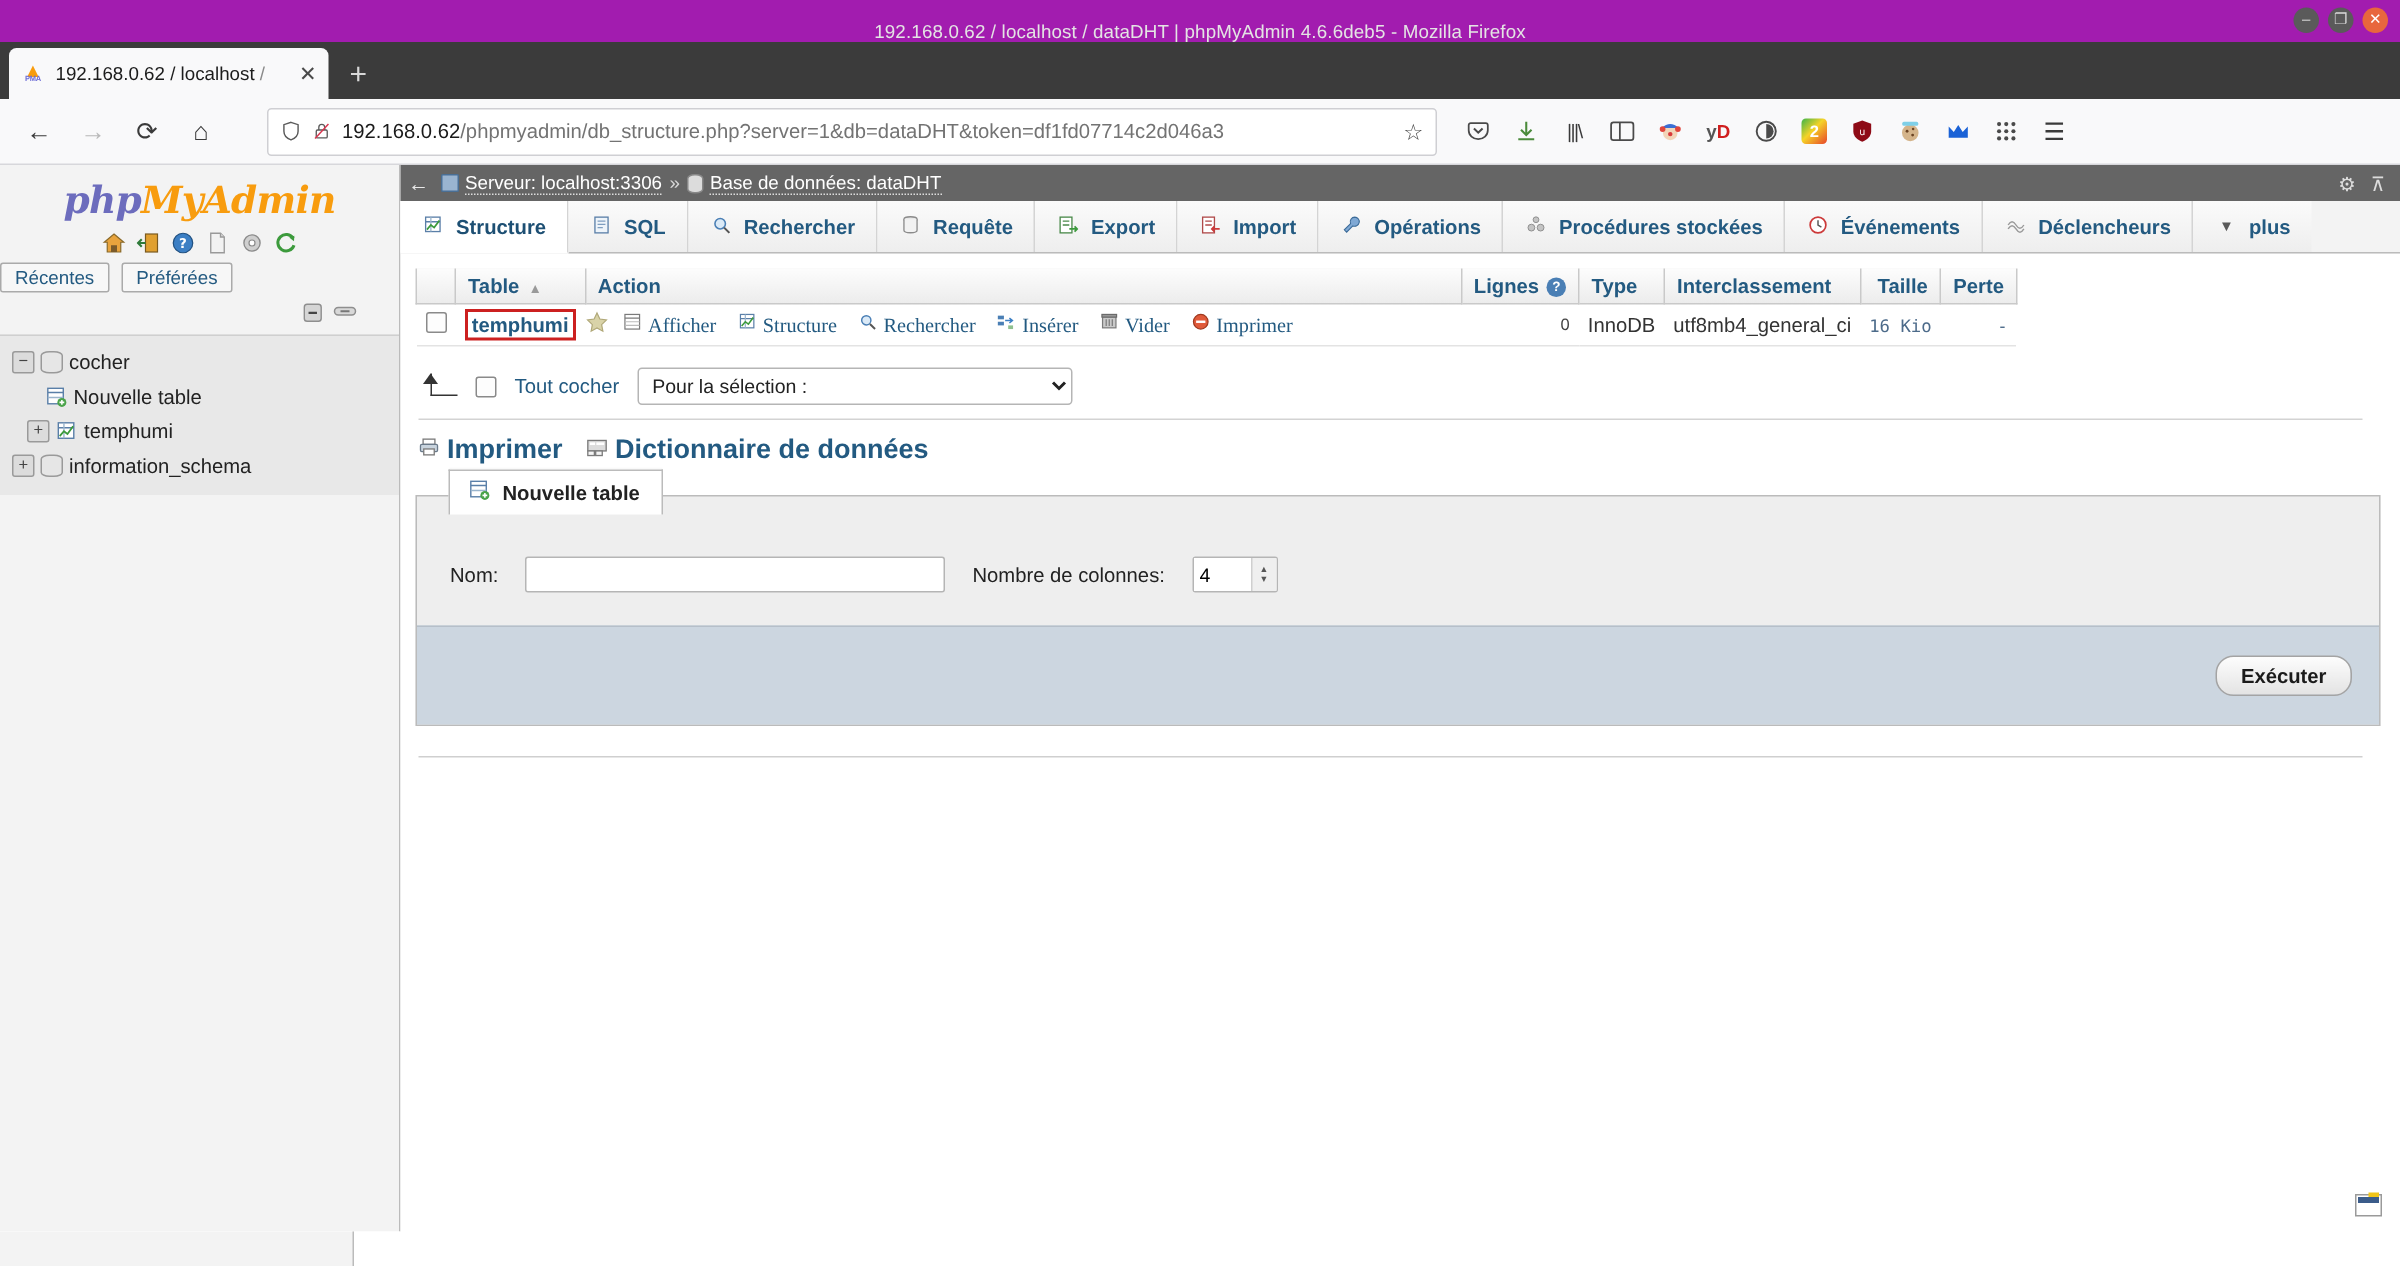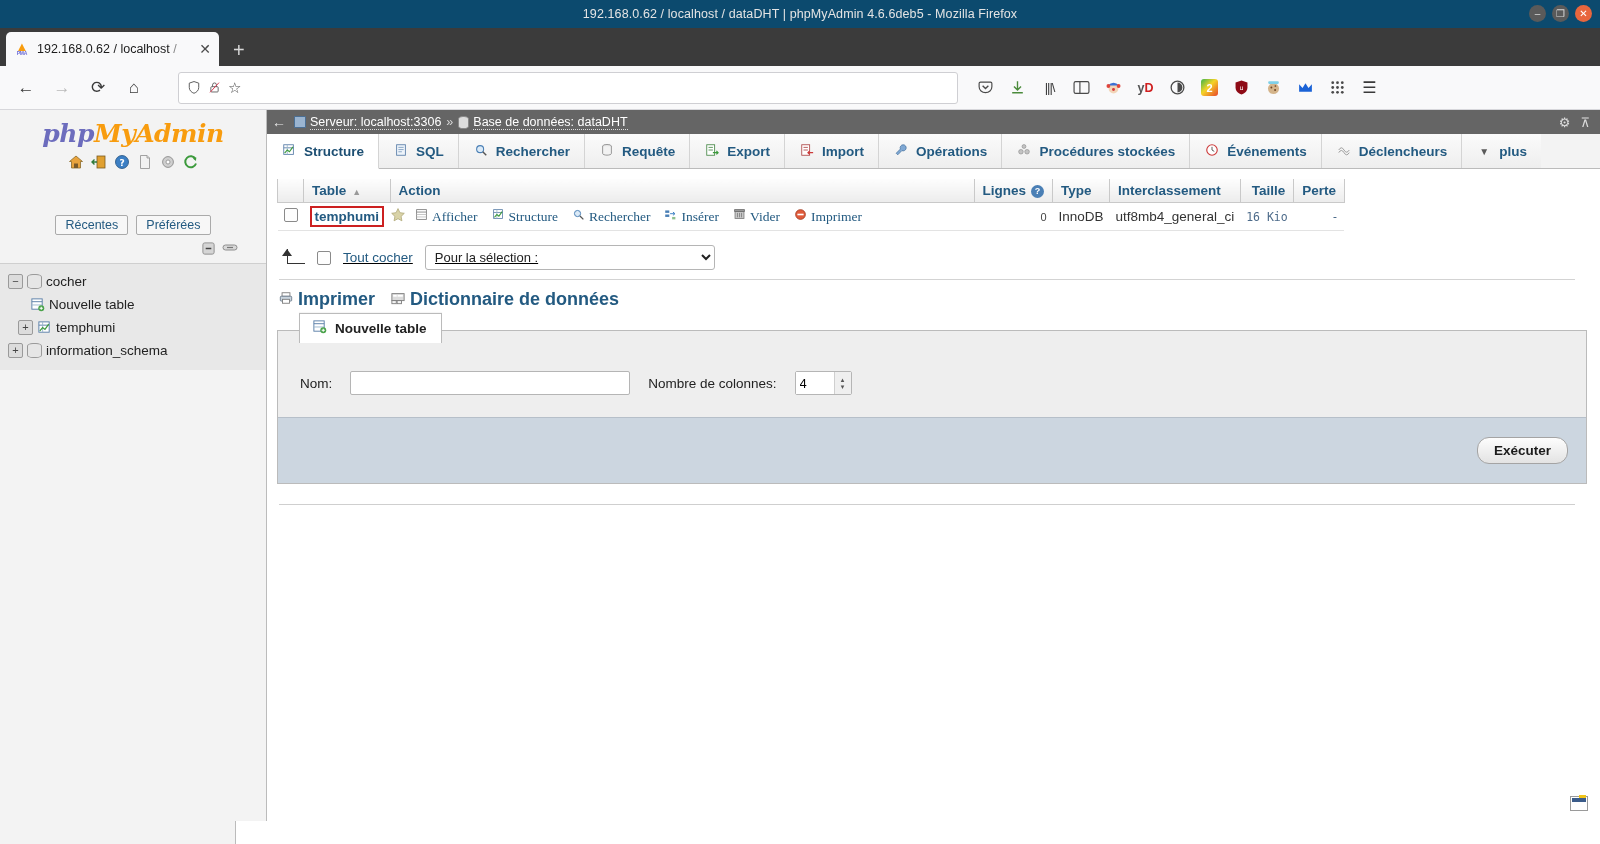--- a/index.html
+++ b/index.html
@@ -8,22 +8,22 @@
     margin: 0; padding: 0;
     width: 1600px; height: 844px;
     overflow: hidden;
     font-family: "Liberation Sans", sans-serif;
     background: #ffffff;
   }
 
   
   .ff-titlebar {
     height: 28px;
-    background: #0c4a6e;
-    display: flex; align-items: center;
+    background: #a21caf;
+    display: flex; align-items: flex-end;
     position: relative;
   }
   .ff-title {
     flex: 1;
     text-align: center;
     color: #e4e4e4;
     font-size: 12.5px;
     letter-spacing: .1px;
   }
   .win-btns { position: absolute; right: 8px; top: 5px; display: flex; gap: 6px; }
@@ -134,23 +134,22 @@
   }
   .pma-logo .php { color: #6c6cbd; }
   .pma-logo .my  { color: #f89c0e; }
   .pma-logo .admin { color: #f89c0e; }
   .navi-icons {
     display: flex; justify-content: center; gap: 6px;
     padding: 3px 0 5px 0;
   }
   .navi-icons .ni { width: 17px; height: 17px; display:flex;align-items:center;justify-content:center; font-size: 13px; cursor: pointer;}
   .navi-tabs {
-    display: flex; justify-content: center; gap: 8px;
+    display: flex; gap: 8px;
     padding-bottom: 4px;
-    margin-top: 40px;
   }
   .navi-tab {
     border: 1px solid #aaa;
     background: #f7f7f7;
     border-radius: 2px;
     padding: 2px 9px;
     font-size: 12.5px;
     color: #235a81;
     cursor: pointer;
   }
@@ -316,21 +315,20 @@
     display: inline-flex; width: 13px; height: 13px; border-radius: 50%;
     background: #4a7fb5; color: #fff; font-size: 9px; font-weight: bold;
     align-items: center; justify-content: center; margin-left: 5px;
     vertical-align: middle;
   }
   .sort-arrow { color: #999; font-size: 9px; margin-left: 6px; }
 
   .withselected {
     display: flex; align-items: center; gap: 12px;
     margin: 14px 0 0 12px;
-    text-decoration: underline;
   }
   .arrow-hook {
     width: 26px; height: 18px; position: relative;
   }
   .arrow-hook:before {
     content: ""; position: absolute; left: 8px; top: 0; width: 1px; height: 15px; background: #333;
   }
   .arrow-hook:after {
     content: ""; position: absolute; left: 8px; top: 14px; width: 18px; height: 1px; background: #333;
   }
@@ -486,20 +484,23 @@
 
   <div class="urlbar">
     <svg class="shield-ico" viewBox="0 0 16 16">
       <path d="M8 1.2 L13.4 3 V8 C13.4 11.4 10.8 13.6 8 14.6 C5.2 13.6 2.6 11.4 2.6 8 V3 Z" fill="none" stroke="#5b5b5b" stroke-width="1.1"></path>
     </svg>
     <svg class="lock-ico" viewBox="0 0 16 16">
       <rect x="3.5" y="7" width="9" height="6.5" rx="1" fill="none" stroke="#5b5b5b" stroke-width="1.1"></rect>
       <path d="M5.6 7 V4.8 a2.4 2.4 0 0 1 4.8 0 V7" fill="none" stroke="#5b5b5b" stroke-width="1.1"></path>
       <line x1="2.5" y1="14" x2="13.5" y2="2" stroke="#d9364f" stroke-width="1.2"></line>
     </svg>
+    <div class="url-text">
+      <span>192.168.0.62</span><span class="path">/phpmyadmin/db_structure.php?server=1&amp;db=dataDHT&amp;token=df1fd07714c2d046a3</span>
+    </div>
     <span class="star-ico">☆</span>
   </div>
 
   <div class="toolbar-icons">
     <span class="tb-ico">
       <svg width="17" height="17" viewBox="0 0 16 16">
           <path d="M2 4.2 a1.3 1.3 0 0 1 1.3-1.3h9.4A1.3 1.3 0 0 1 14 4.2v3.1c0 3.3-2.7 5.6-6 5.6S2 10.6 2 7.3z" fill="none" stroke="#4a4a4a" stroke-width="1.1"></path>
           <path d="M5.3 6.3 L8 8.9 l2.7-2.6" fill="none" stroke="#4a4a4a" stroke-width="1.3"></path>
         </svg>
     </span>

